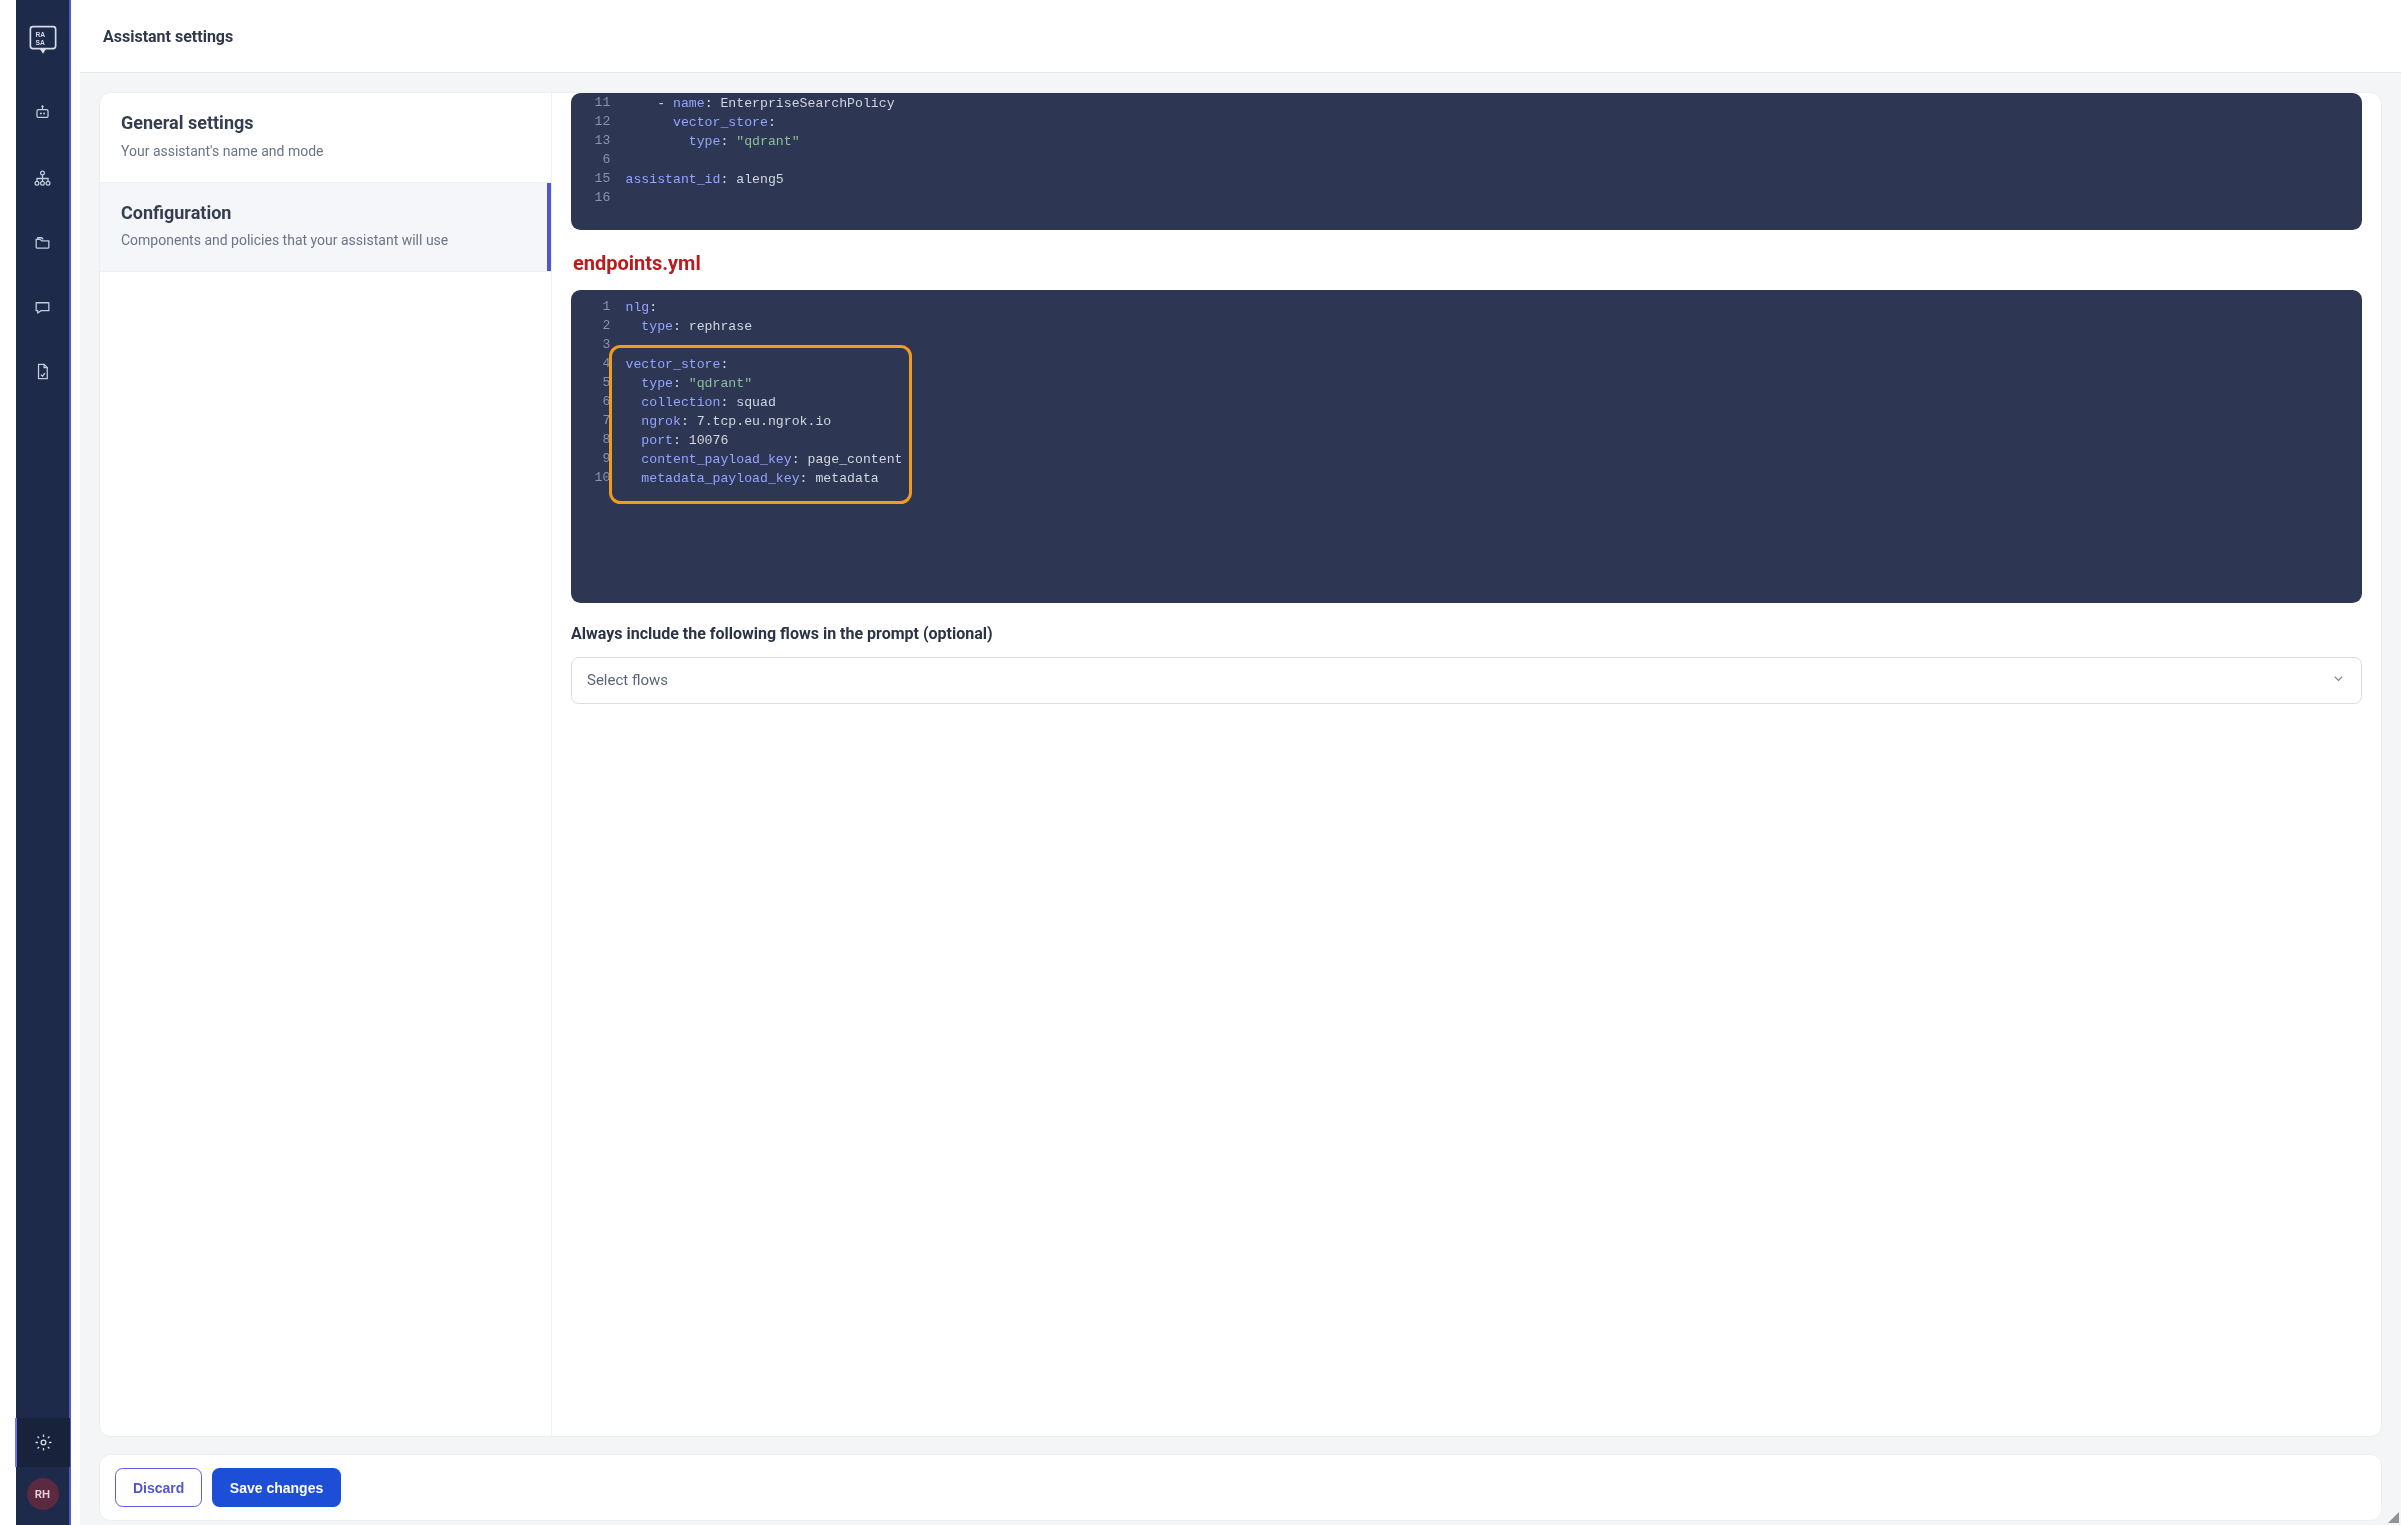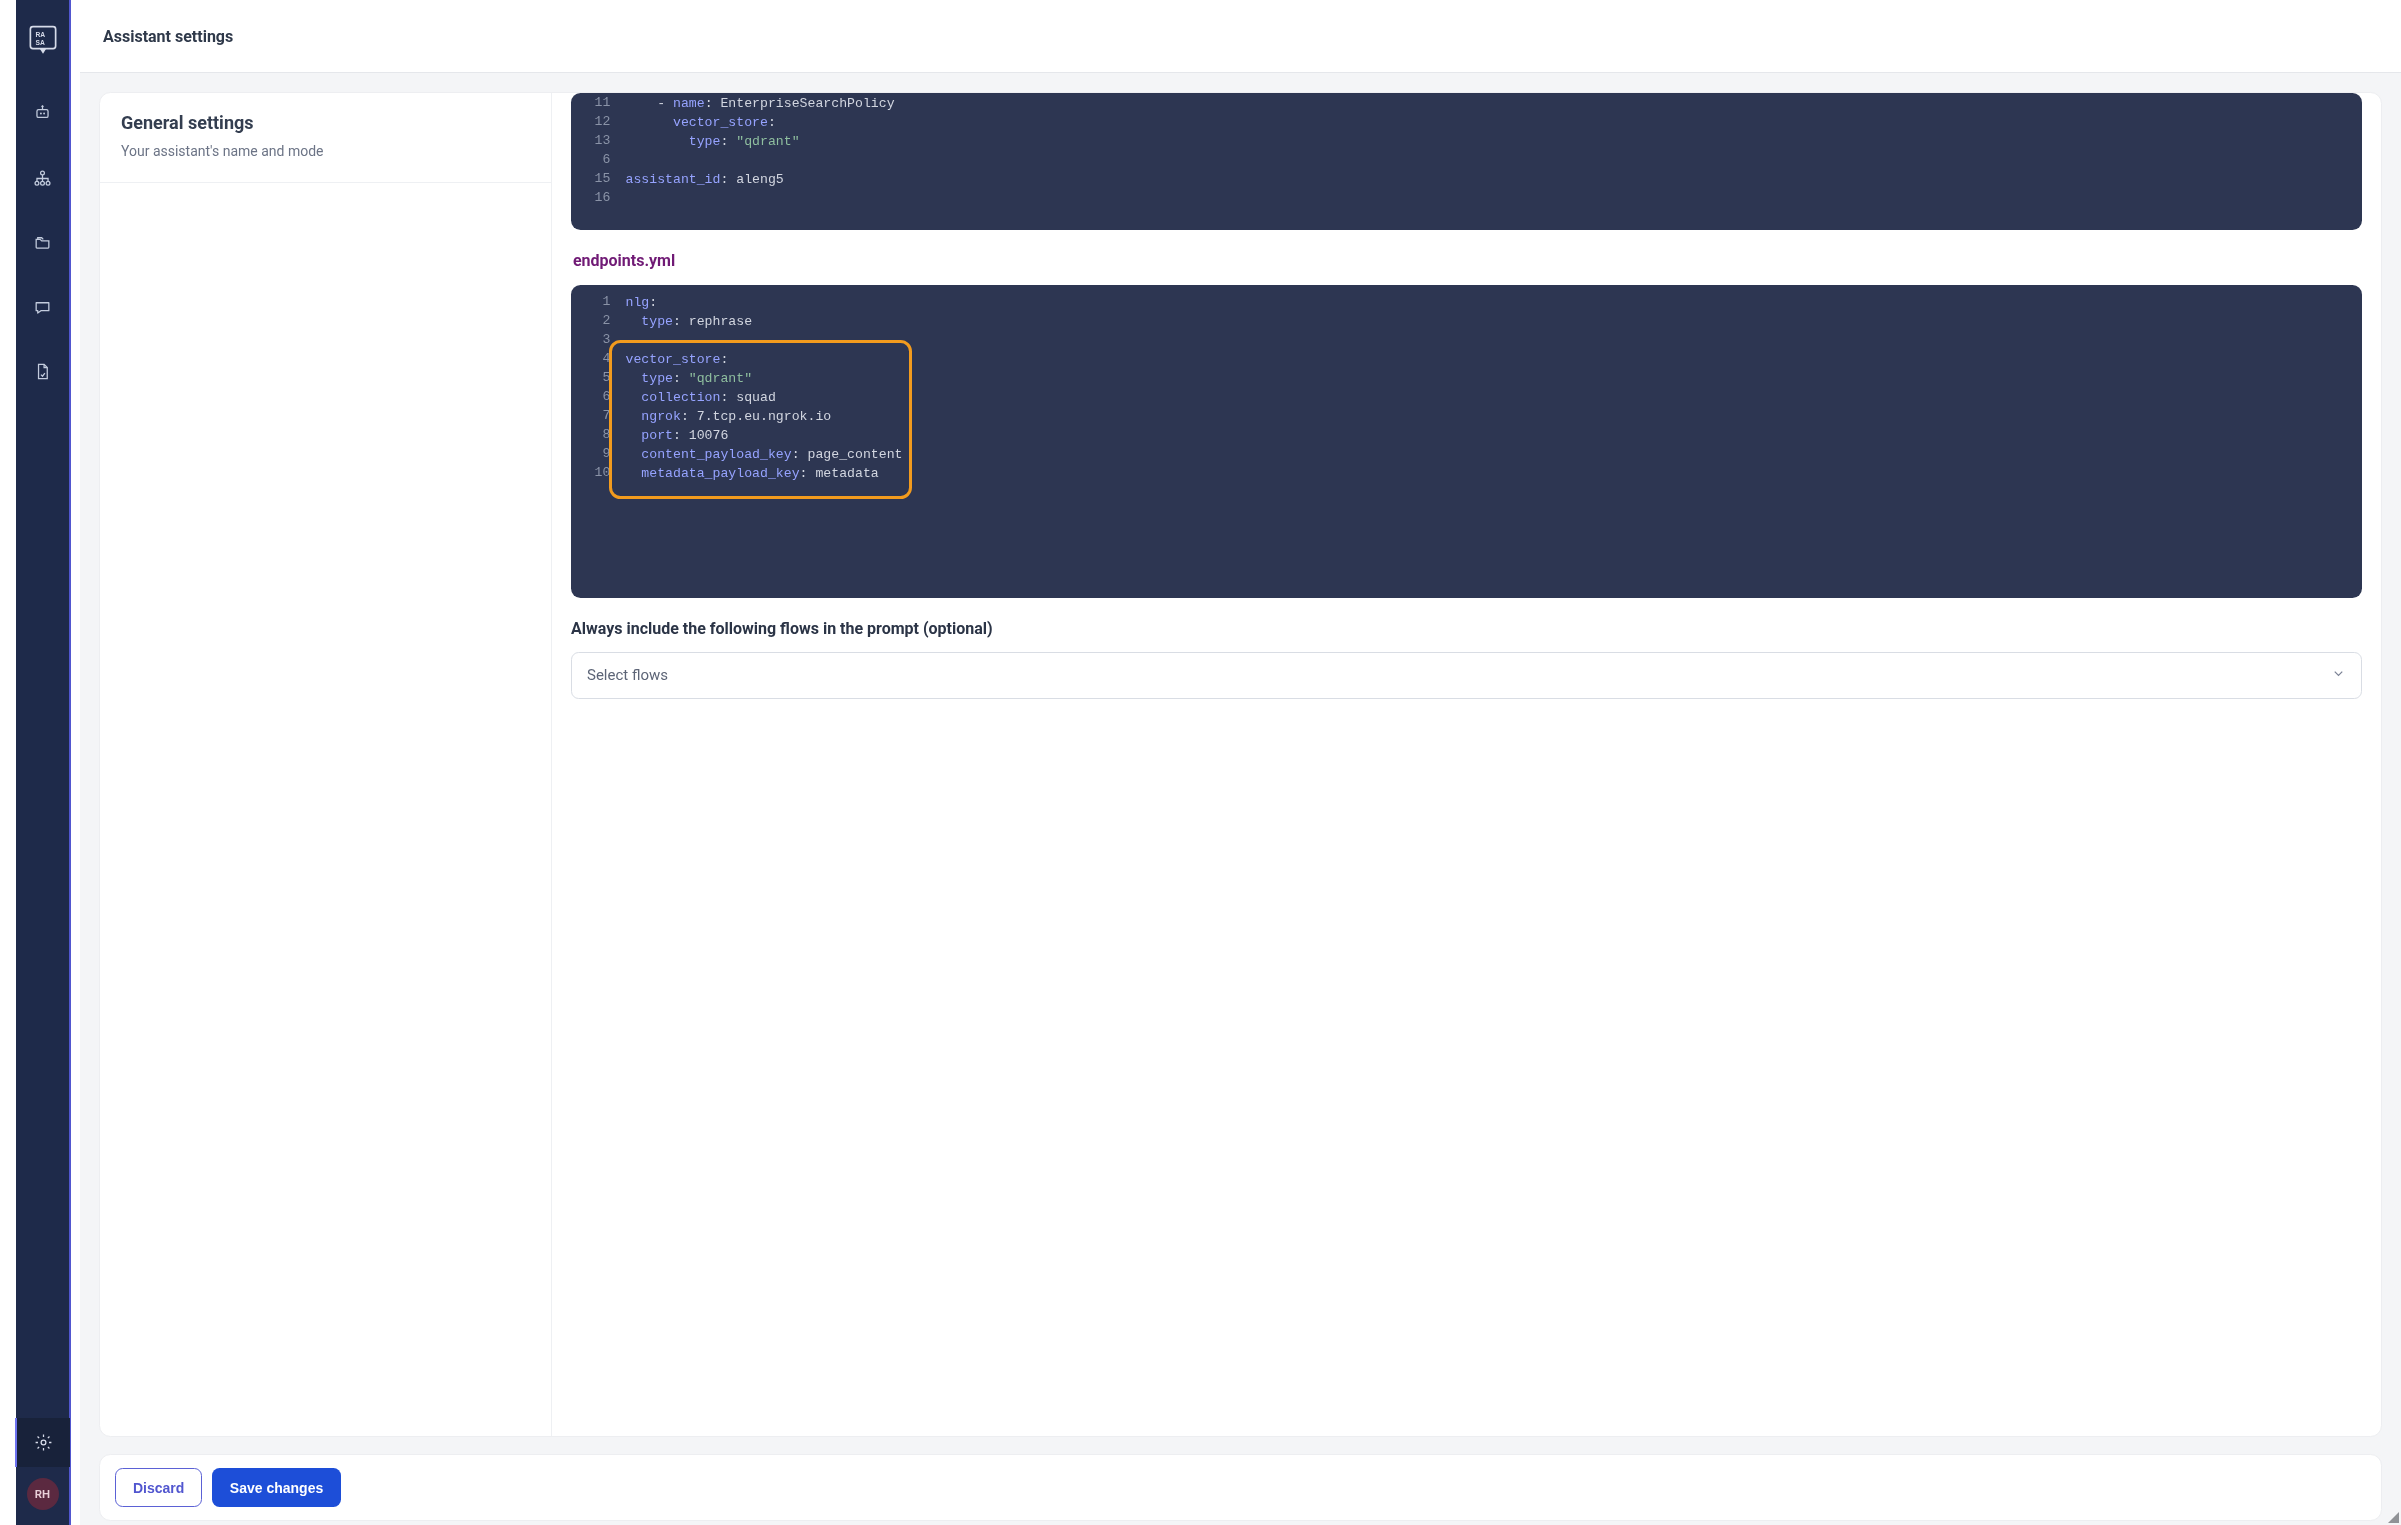--- a/index.html
+++ b/index.html
@@ -41,21 +41,21 @@
   .code-block { background:#2d3652; border-radius:9.5px; overflow:hidden; }
   .code-gutter-line { display:grid; grid-template-columns:45px 1fr; }
   .gutter { text-align:right; color:#8a93a7; padding-right:9.5px; font-family:"SFMono-Regular", Consolas, "Liberation Mono", Menlo, monospace; font-size:13.2px; user-select:none; }
   .code { white-space:pre; color:#d2d6e0; font-family:"SFMono-Regular", Consolas, "Liberation Mono", Menlo, monospace; font-size:13.2px; line-height:1.4; padding-left:5.7px; }
   .tok-key { color:#96a3ff; }
   .tok-str { color:#8fbf9f; }
 
   .code-wrap { padding:0 3.8px 13.2px 3.8px; }
   .code-wrap .ln { height:19px; }
 
-  .file-label { font-weight:700; margin:21px 1.9px 15px 1.9px; font-size:16px; color:#701a75; }
+  .file-label { font-weight:700; margin:21px 1.9px 15px 1.9px; font-size:20px; color:#b91c1c; }
 
   .flows-label { font-weight:700; margin-top:21px; font-size:16px; color:#2b3446; }
   .select { margin-top:13.2px; border:0.9px solid #d9dde4; border-radius:7.6px; padding:13.2px 15px; display:flex; justify-content:space-between; align-items:center; color:#5d6577; cursor:pointer; }
   .select .chev { color:#7b8295; }
 
   .footer { margin:17px 0 3.8px 0; background:#ffffff; border:0.9px solid #edeef1; border-radius:11.4px; padding:13.2px 15px; display:flex; gap:9.5px; }
   .btn { border-radius:7.6px; font-size:14px; font-weight:600; padding:10.4px 17px; cursor:pointer; border:0.9px solid transparent; }
   .btn-outline { border-color:#5b61d5; color:#5156cf; background:#ffffff; }
   .btn-primary { background:#1d4ed8; color:#ffffff; }
 
@@ -134,20 +134,24 @@
     <div class="title">Assistant settings</div>
   </header>
 
   <div class="work">
     <div class="card">
       <aside class="left-panel">
         <div class="panel-item">
           <div class="pi-title">General settings</div>
           <div class="pi-sub">Your assistant's name and mode</div>
         </div>
+        <div class="panel-item selected">
+          <div class="pi-title">Configuration</div>
+          <div class="pi-sub">Components and policies that your assistant will use</div>
+        </div>
       </aside>
 
       <section class="right-panel">
 
         <div id="editor-config" class="code-block">
           <div class="code-wrap" id="config-code">
               <div class="code-gutter-line ln">
                 <div class="gutter">11</div>
                 <div class="code">    - <span class="tok-key">name</span>: EnterpriseSearchPolicy</div>
               </div>

